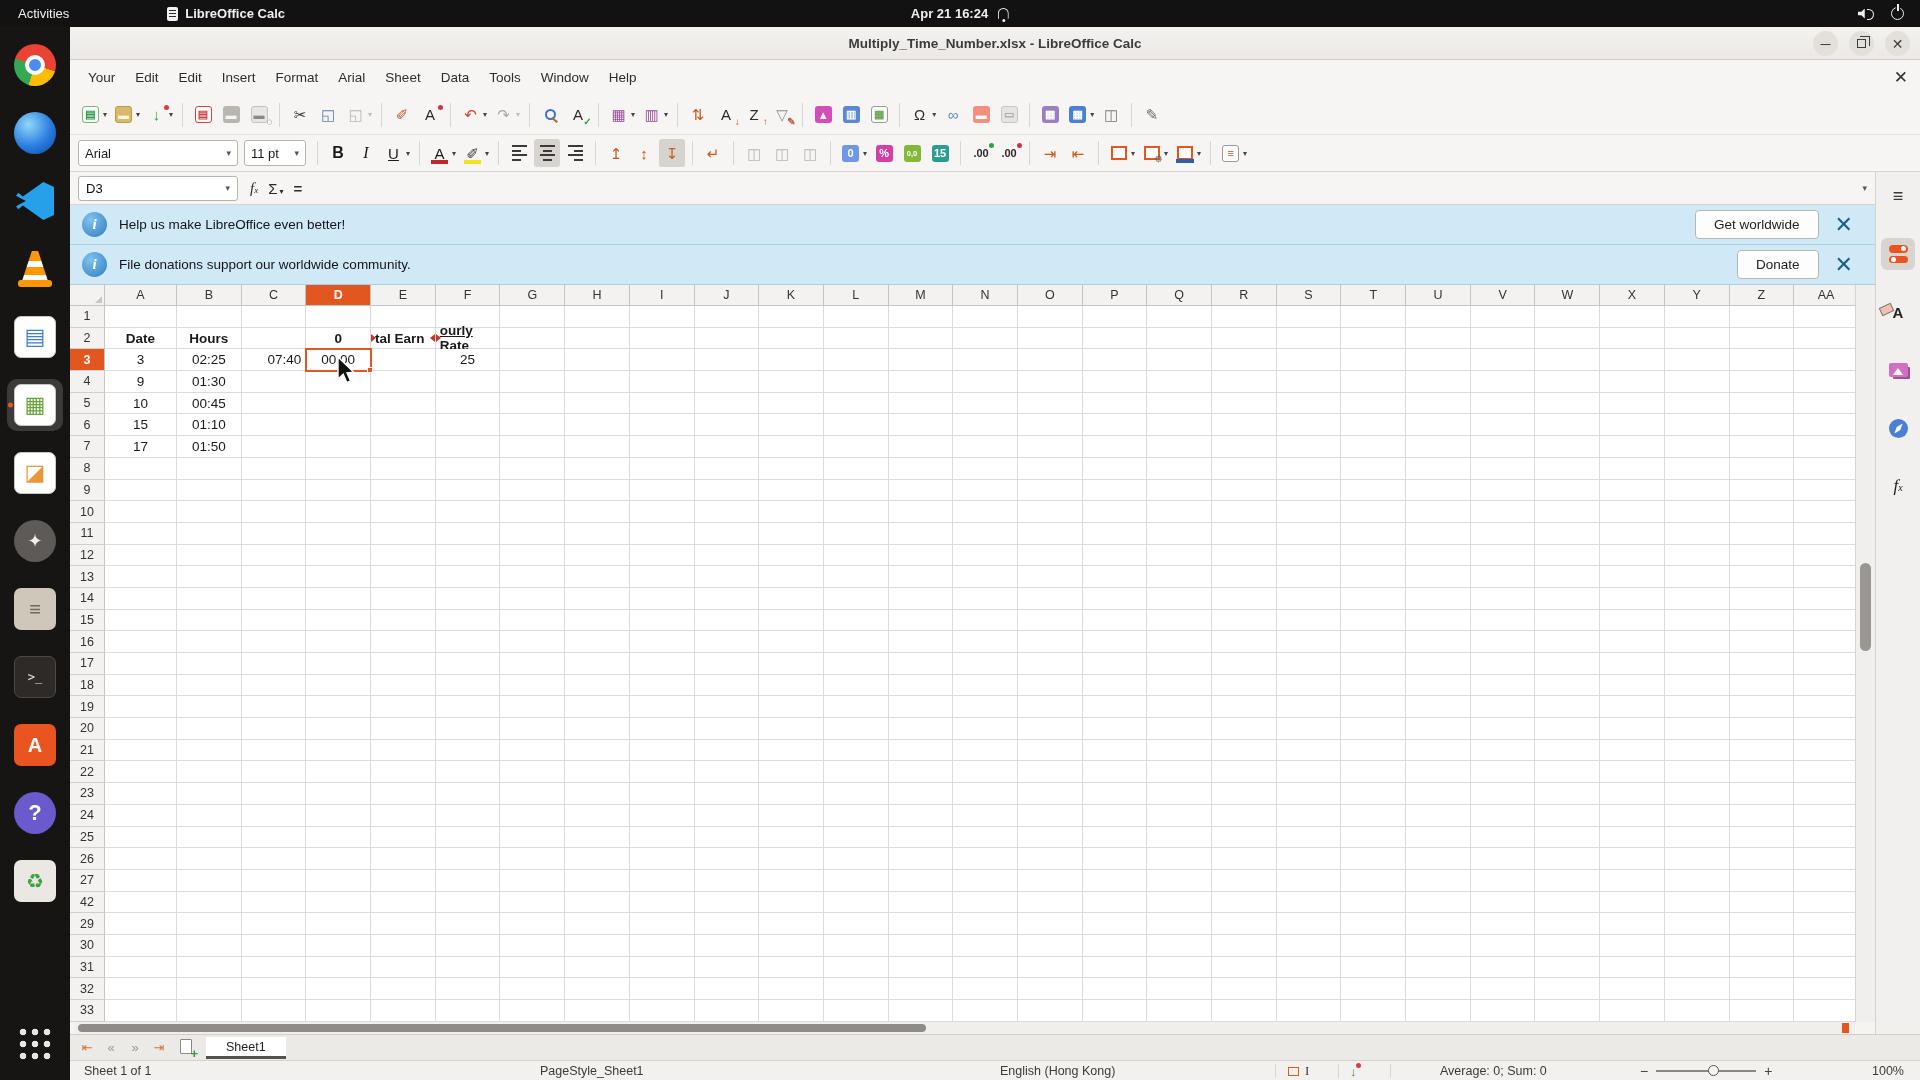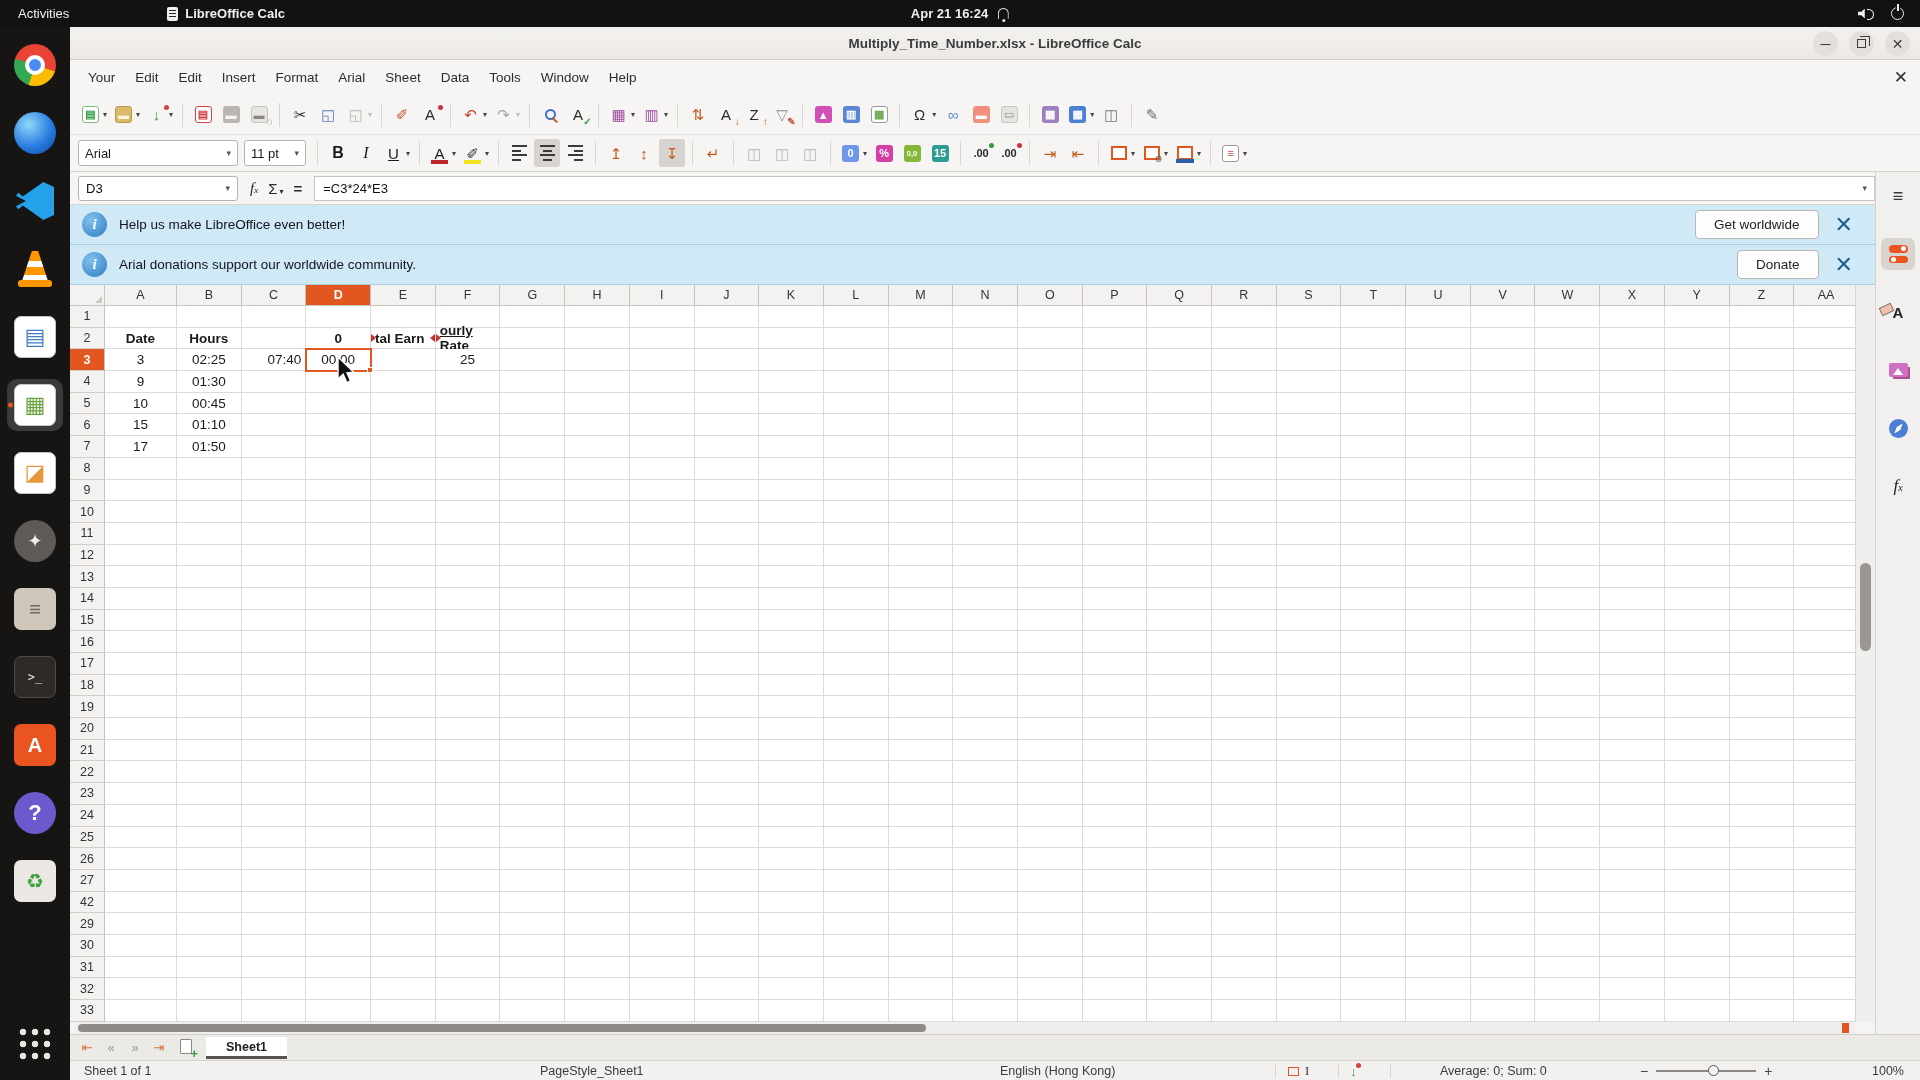--- a/index.html
+++ b/index.html
@@ -164,21 +164,21 @@
   .hmark{position:absolute;left:1768px;top:1px;width:7px;height:10px;background:#e1571f;}
   
   .tabbar{position:absolute;left:0;top:1007px;right:0;height:26px;background:#eceae7;border-top:1px solid #d1cecb;
     display:flex;align-items:center;padding-left:6px;gap:2px;}
   .tnav{width:22px;text-align:center;font-size:13px;}
   .tnav.o{color:#d4753c;}.tnav.g{color:#9a9794;}
   .addsheet{position:relative;width:16px;height:18px;margin:0 8px;}
   .addsheet .pg{position:absolute;left:0;top:0;width:12px;height:15px;background:#fff;border:1px solid #8a8784;border-radius:1px;}
   .addsheet .pl{position:absolute;right:-2px;bottom:-3px;color:#2f9e44;font-weight:bold;font-size:13px;line-height:1;}
   .tab{padding:3px 20px 2px;font-size:12.5px;color:#222;}
-  .tab.active{background:#fff;font-weight:bold;border-bottom:3px solid #55524f;}
+  .tab.active{background:#fff;font-weight:normal;border-bottom:3px solid #55524f;}
   
   .statusbar{position:absolute;left:0;top:1033px;right:0;height:20px;background:#f3f1ef;border-top:1px solid #d6d3cf;
     font-size:12.5px;color:#3a3a3a;}
   .sb{position:absolute;top:0;height:20px;display:flex;align-items:center;gap:6px;}
   .sbsep{position:absolute;top:3px;width:1px;height:14px;background:#d8d5d1;}
   .selmodebox{width:11px;height:9px;border:1.5px solid #e1571f;display:inline-block;}
   .selmodeI{font-family:"Liberation Serif",serif;font-size:13px;}
   .modarrow{position:relative;color:#2f9e44;font-weight:bold;font-size:13px;}
   .modarrow::after{content:"";position:absolute;top:-1px;right:-4px;width:5px;height:5px;border-radius:50%;background:#d43f3f;}
   .slider{display:flex;align-items:center;gap:8px;}
@@ -662,33 +662,32 @@
   <div class="fxbar">
     <div class="namebox">
       <span>D3</span>
       <span class="carr">▾</span>
     </div>
     <div class="fxbtns">
       <span class="fxico" style="font-style:italic;font-family:'Liberation Serif',serif">f<span class="sub">x</span></span>
       <span class="fxico">Σ<span class="carr" style="font-size:8px;margin-left:2px">▾</span></span>
       <span class="fxico" style="font-weight:bold">=</span>
     </div>
-    <div class="fxinput">=C3*24*E3</div>
     <span class="fxexpand">▾</span>
   </div>
 
   <div class="infobar ib1">
     <span class="ib-ic">i</span>
     <span class="ib-text">Help us make LibreOffice even better!</span>
     <button class="ib-btn">Get worldwide</button>
     <span class="ib-x">✕</span>
   </div>
   <div class="infobar ib2">
     <span class="ib-ic">i</span>
-    <span class="ib-text">Arial donations support our worldwide community.</span>
+    <span class="ib-text">File donations support our worldwide community.</span>
     <button class="ib-btn">Donate</button>
     <span class="ib-x">✕</span>
   </div>
 
   <div class="sidestrip" id="sidestrip">
       <div class="side-item">
         <span class="hamb">≡</span>
       </div>
       <div class="side-item active">
         <span class="props">

